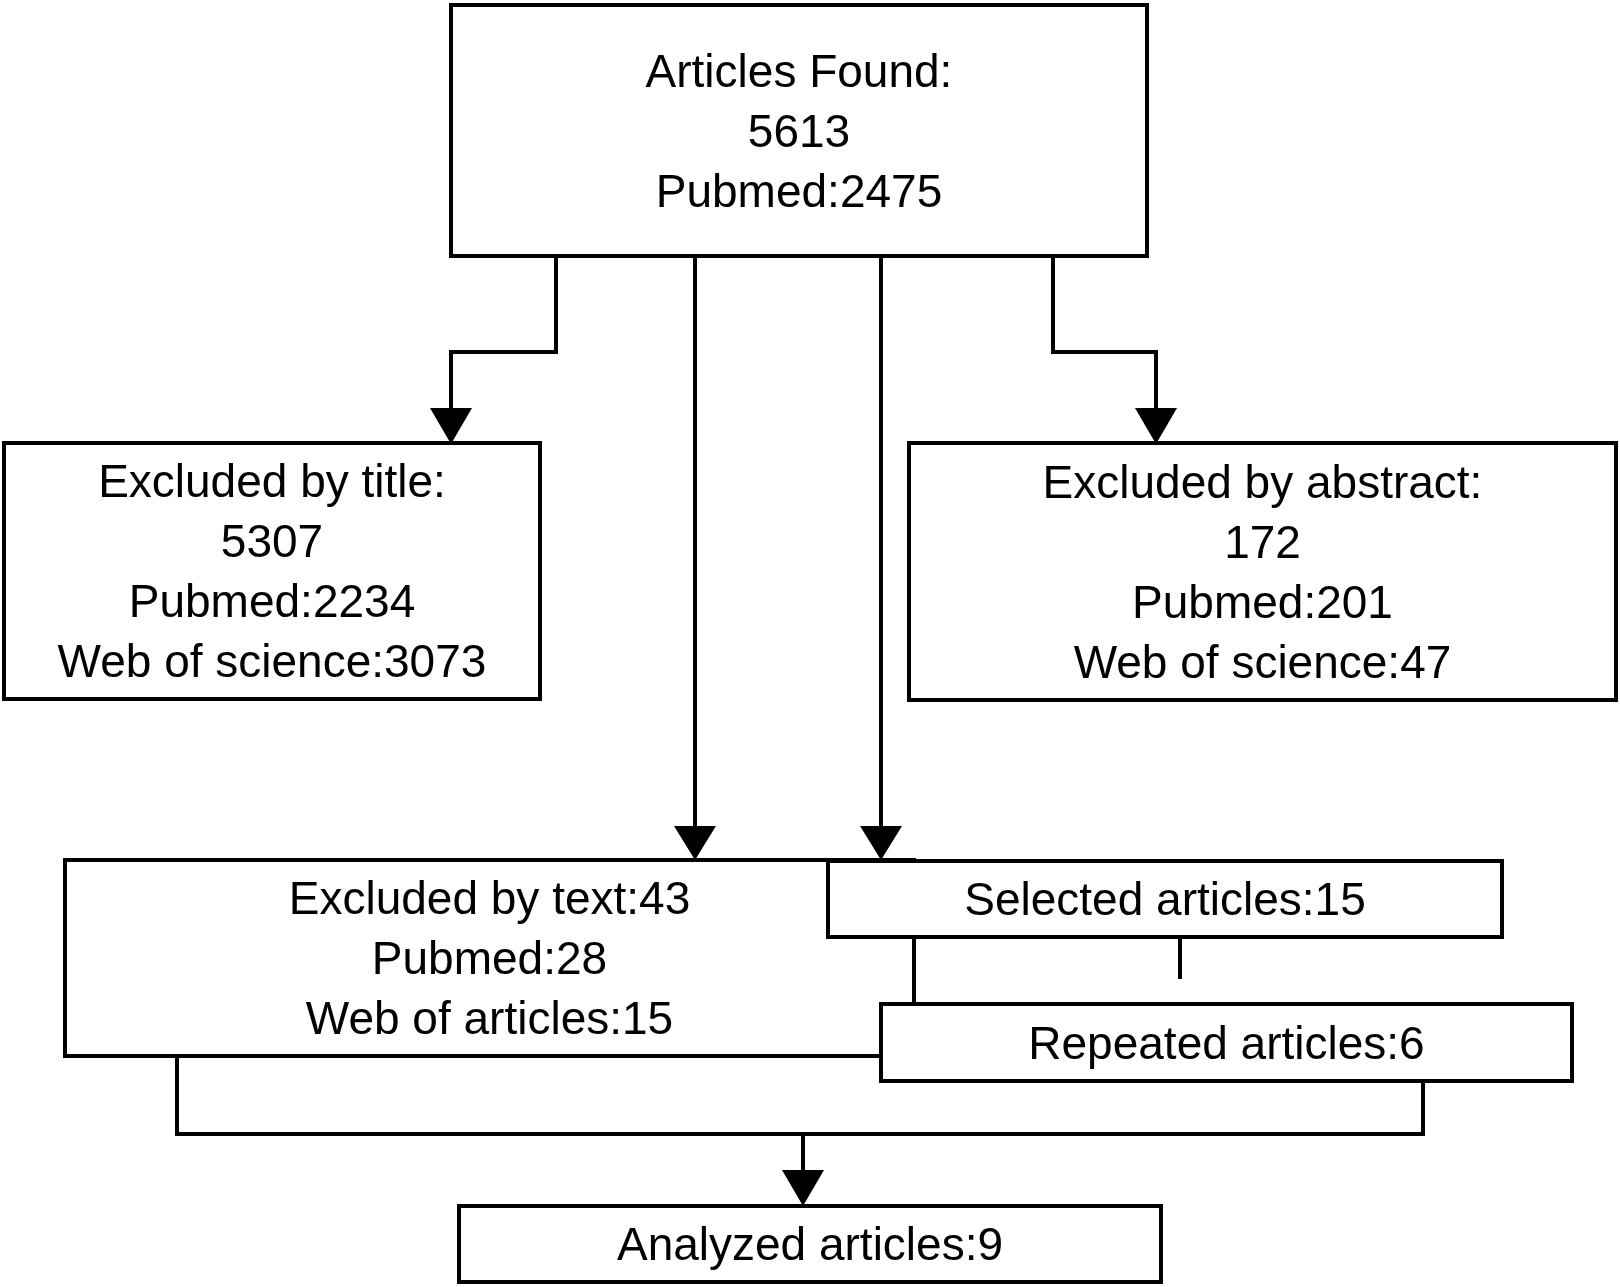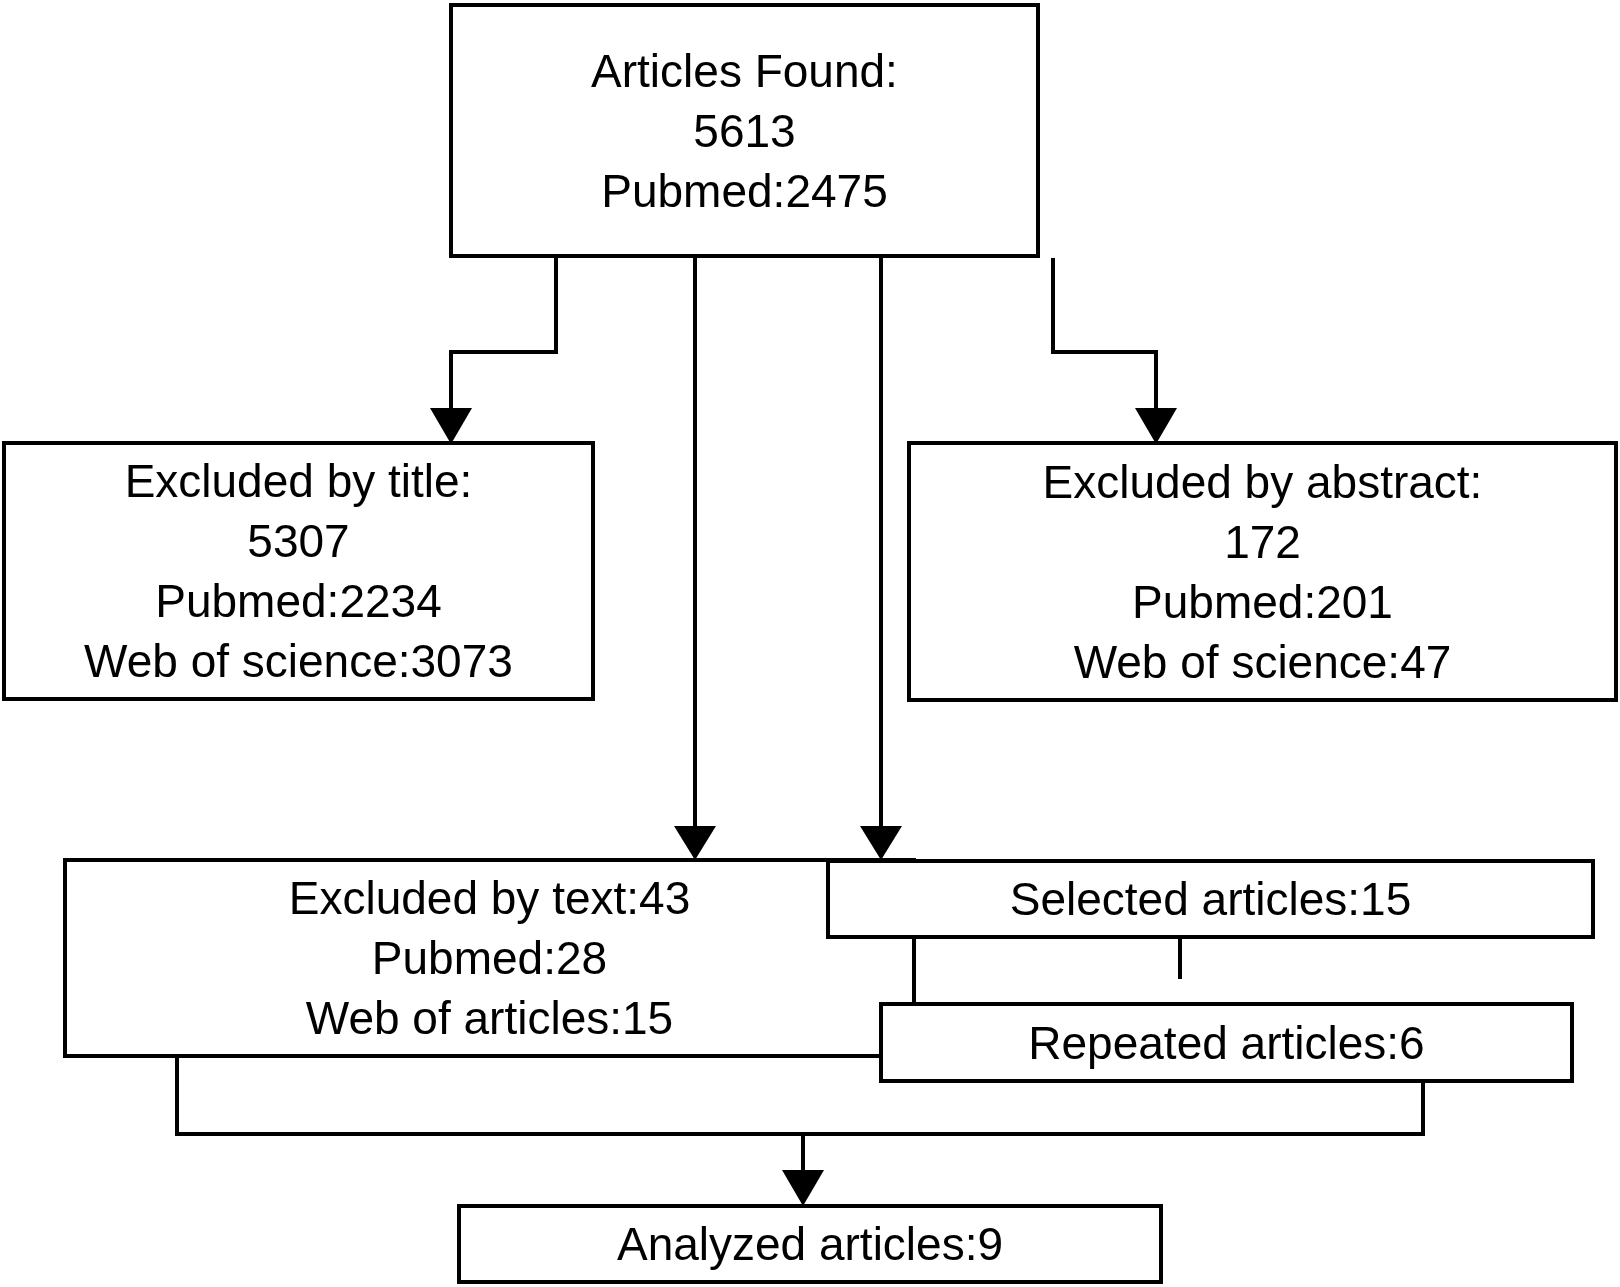--- a/index.html
+++ b/index.html
@@ -55,47 +55,47 @@
     </g>
     <g stroke="none" fill="#000000">
       <polygon points="430,408 472,408 451,444"></polygon>
       <polygon points="674,826 716,826 695,860"></polygon>
       <polygon points="860,826 902,826 881,860"></polygon>
       <polygon points="1135,408 1177,408 1156,444"></polygon>
       <polygon points="782,1170 824,1170 803,1206"></polygon>
     </g>
   </svg>
 
-  <div class="box" style="left:449px; top:3px; width:591px; height:255px;">
+  <div class="box" style="left:449px; top:3px; width:700px; height:255px;">
     <div>Articles Found:</div>
     <div>5613</div>
     <div>Pubmed:2475</div>
   </div>
 
-  <div class="box" style="left:2px; top:441px; width:593px; height:260px;text-align:right;">
+  <div class="box" style="left:2px; top:441px; width:540px; height:260px;text-align:right;">
     <div>Excluded by title:</div>
     <div>5307</div>
     <div>Pubmed:2234</div>
     <div>Web of science:3073</div>
   </div>
 
   <div class="box" style="left:907px; top:441px; width:711px; height:261px;">
     <div>Excluded by abstract:</div>
     <div>172</div>
     <div>Pubmed:201</div>
     <div>Web of science:47</div>
   </div>
 
   <div class="box" style="left:63px; top:858px; width:853px; height:200px;">
     <div>Excluded by text:43</div>
     <div>Pubmed:28</div>
     <div>Web of articles:15</div>
   </div>
 
-  <div class="box" style="left:826px; top:859px; width:769px; height:80px;">
+  <div class="box" style="left:826px; top:859px; width:678px; height:80px;">
     <div>Selected articles:15</div>
   </div>
 
   <div class="box" style="left:879px; top:1002px; width:695px; height:81px;text-align:right;">
     <div>Repeated articles:6</div>
   </div>
 
   <div class="box" style="left:449px; top:1204px; width:706px; height:80px;margin-left:8px;">
     <div>Analyzed articles:9</div>
   </div>

